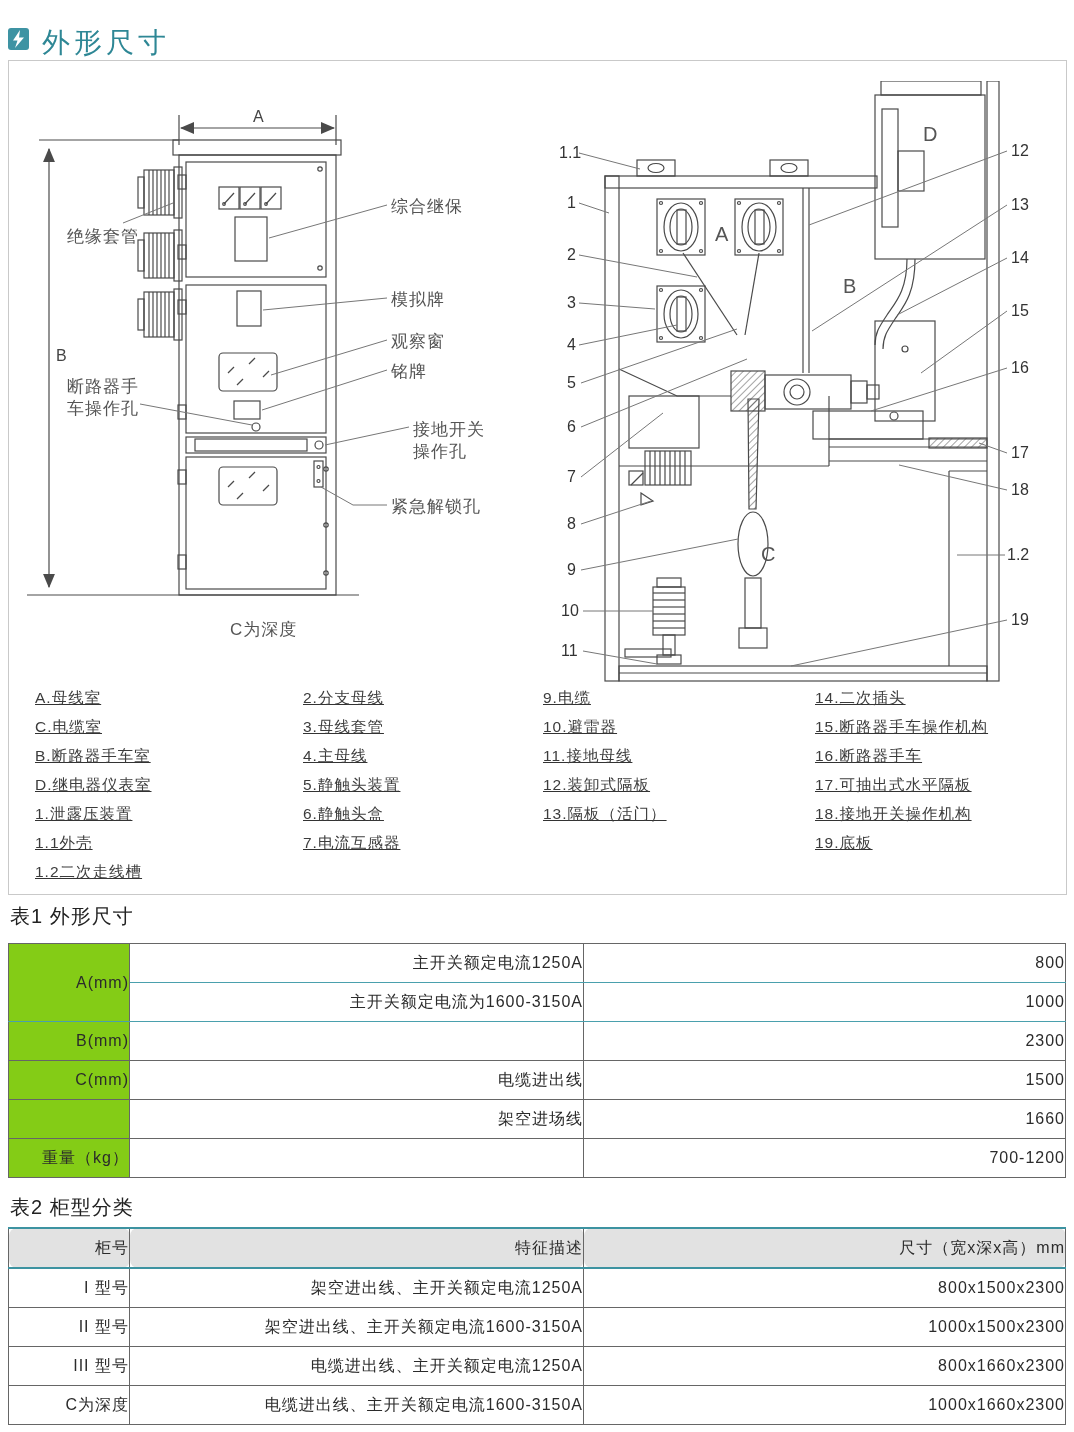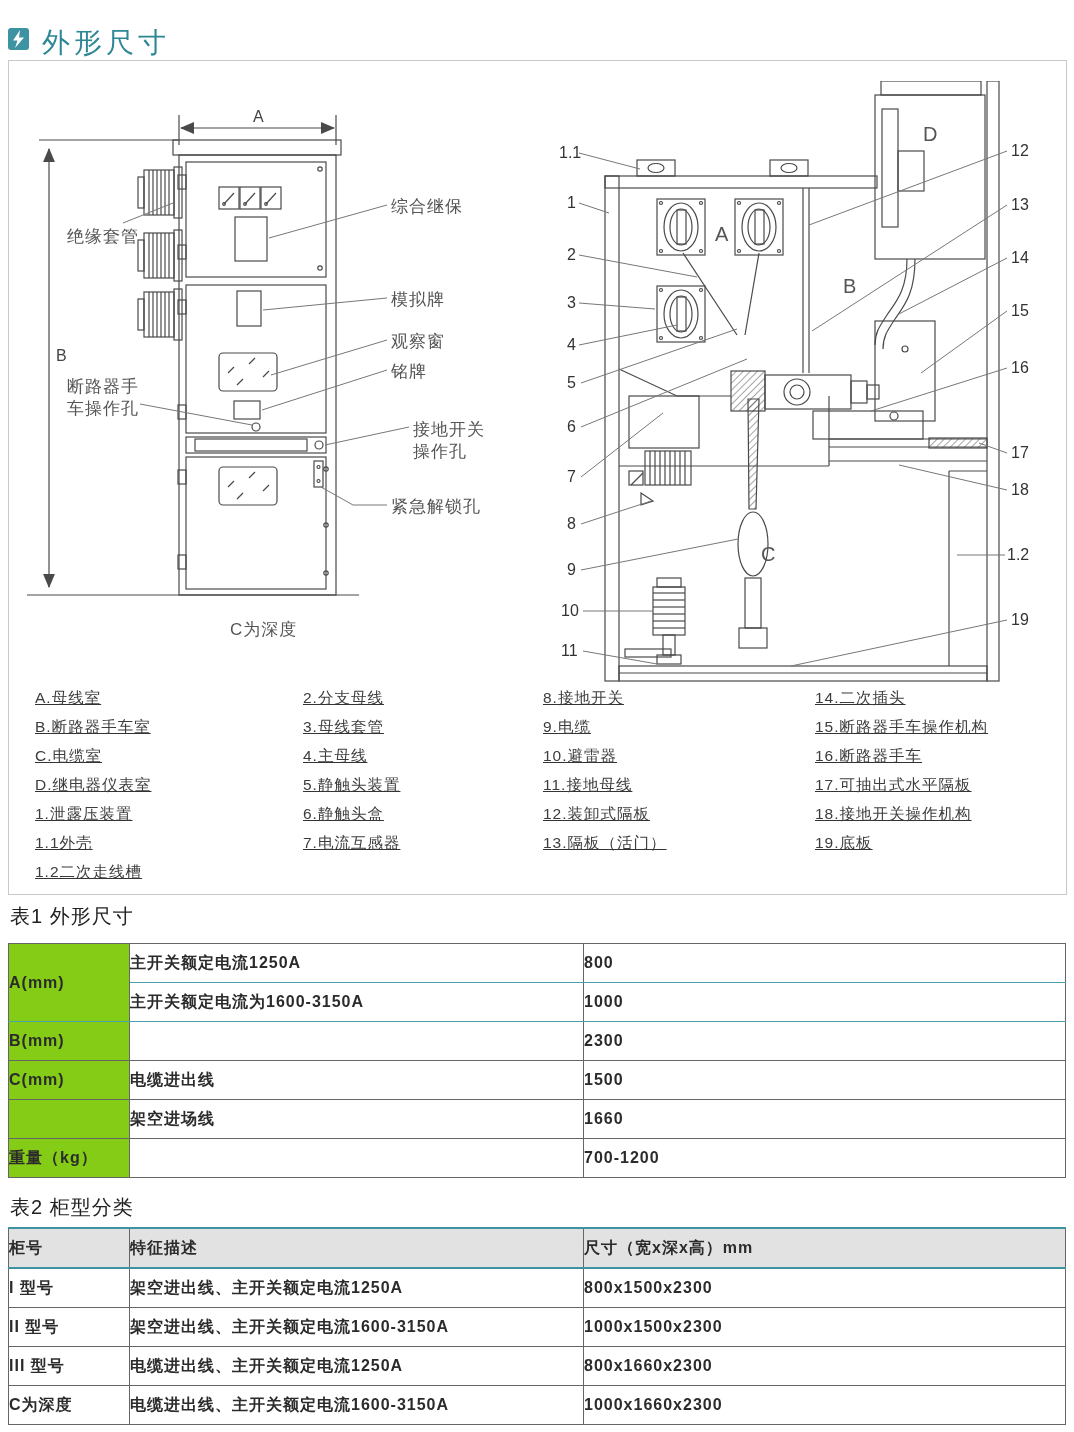--- a/index.html
+++ b/index.html
@@ -15,29 +15,29 @@
   .svg-right{position:absolute;left:536px;top:20px;}
   
   .legend{position:absolute;left:26px;top:622px;display:flex;}
   .legend .col{display:flex;flex-direction:column;text-decoration:underline;}
   .legend .c1{width:268px}.legend .c2{width:240px}.legend .c3{width:272px}.legend .c4{width:250px}
   .legend .li{line-height:29px;font-size:15.5px;color:#3c3c3c;letter-spacing:1px;white-space:nowrap;}
   
   .cap{position:absolute;left:10px;font-size:20px;color:#222;letter-spacing:1px;}
   
   table{position:absolute;left:8px;border-collapse:collapse;table-layout:fixed;background:#fff;}
-  td,th{border:1px solid #666;font-size:16px;color:#2b2b2b;text-align:left;
-        font-weight:700;letter-spacing:1px;padding:0;}
+  td,th{border:1px solid #666;font-size:16px;color:#2b2b2b;text-align:right;
+        font-weight:400;letter-spacing:1px;padding:0;}
   .t1{top:943px;width:1057px;}
   .t1 td{height:38px;}
   .t1 .lbl{background:#84cc16;}
   .t1 col.c1{width:121px}.t1 col.c2{width:454px}.t1 col.c3{width:482px}
   .t1 tr.teal td{border-bottom:1px solid #4aa0ad;}
   .t2{top:1227px;width:1057px;}
-  .t2 td,.t2 th{height:38px;}
+  .t2 td,.t2 th{height:38px;border-radius:8px;}
   .t2 th{background:#e2e2e2;border-top:2px solid #3d93a1;border-bottom:2px solid #3d93a1;}
   .t2 col.c1{width:121px}.t2 col.c2{width:454px}.t2 col.c3{width:482px}
   
   .lines{stroke:#4a4a4a;fill:none;stroke-width:1.2px;}
   .leader{stroke:#777;stroke-width:1px;fill:none;}
   text{font-family:"Liberation Sans","DejaVu Sans",sans-serif;}
   .lab{fill:#555;stroke:none;font-size:17px;letter-spacing:1px;}
   .co{fill:#333;stroke:none;font-size:16px;}
   .sect{fill:#555;stroke:none;font-size:20px;}
   .dim{fill:#444;stroke:none;font-size:16px;}
@@ -347,37 +347,36 @@
       <text class="co" x="466" y="292">16</text>
       <text class="co" x="466" y="377">17</text>
       <text class="co" x="466" y="414">18</text>
       <text class="co" x="462" y="479">1.2</text>
       <text class="co" x="466" y="544">19</text>
     </svg>
 
     <div class="legend">
       <div class="col c1">
         <div class="li">A.母线室</div>
+        <div class="li">C.电缆室</div>
         <div class="li">B.断路器手车室</div>
-        <div class="li">C.电缆室</div>
         <div class="li">D.继电器仪表室</div>
         <div class="li">1.泄露压装置</div>
         <div class="li">1.1外壳</div>
         <div class="li">1.2二次走线槽</div>
       </div>
       <div class="col c2">
         <div class="li">2.分支母线</div>
         <div class="li">3.母线套管</div>
         <div class="li">4.主母线</div>
         <div class="li">5.静触头装置</div>
         <div class="li">6.静触头盒</div>
         <div class="li">7.电流互感器</div>
       </div>
       <div class="col c3">
-        <div class="li">8.接地开关</div>
         <div class="li">9.电缆</div>
         <div class="li">10.避雷器</div>
         <div class="li">11.接地母线</div>
         <div class="li">12.装卸式隔板</div>
         <div class="li">13.隔板（活门）</div>
       </div>
       <div class="col c4">
         <div class="li">14.二次插头</div>
         <div class="li">15.断路器手车操作机构</div>
         <div class="li">16.断路器手车</div>

